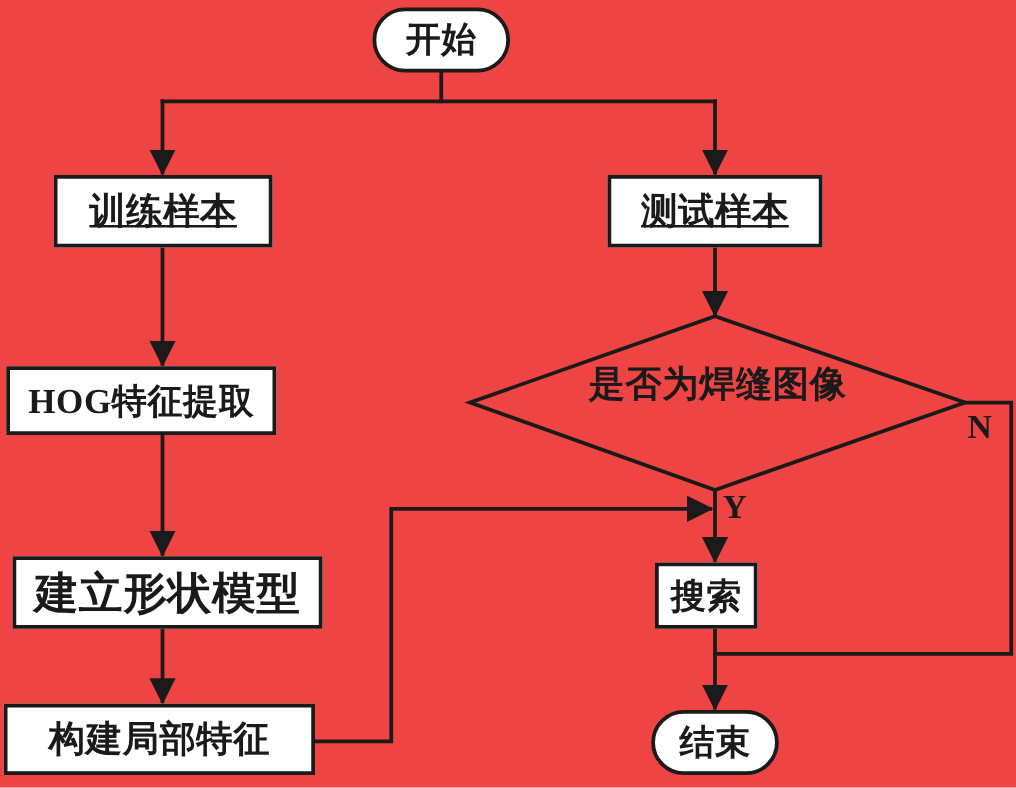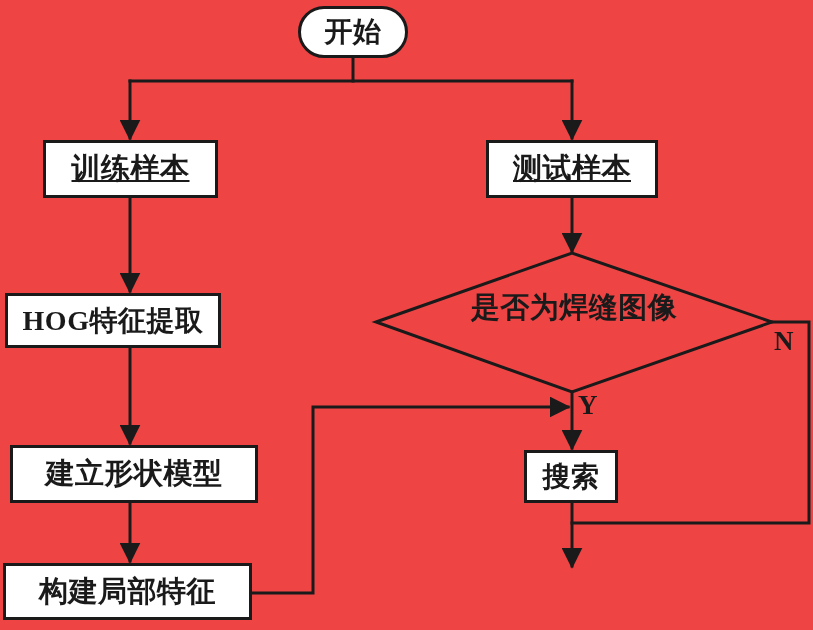--- a/index.html
+++ b/index.html
@@ -118,33 +118,36 @@
 
   <div class="node node-rect" style="left:486px; top:140px; width:172px; height:58px;">
     <span class="node-label" style="font-size:29px;text-decoration:underline;">测试样本</span>
   </div>
 
   <div class="node node-rect" style="left:5px; top:293px; width:216px; height:55px;">
     <span class="node-label" style="font-size:28px;">HOG特征提取</span>
   </div>
 
   <div class="node node-rect" style="left:10px; top:445px; width:248px; height:58px;">
-    <span class="node-label" style="font-size:29px;">建立形状模型</span>
+    <span class="node-label" style="font-size:35px;">建立形状模型</span>
   </div>
 
   <div class="node node-rect" style="left:3px; top:563px; width:249px; height:57px;">
     <span class="node-label" style="font-size:29px;">构建局部特征</span>
   </div>
 
   <div class="node-diamond-label" style="left:376px; top:284px; width:396px; height:48px;">
     <span class="node-label" style="font-size:29px;">是否为焊缝图像</span>
   </div>
 
-  <div class="node node-rect" style="left:524px; top:450px; width:94px; height:53px;">
+  <div class="node node-rect" style="left:524px; top:450px; width:82px; height:53px;">
     <span class="node-label" style="font-size:28px;">搜索</span>
   </div>
 
+  <div class="node node-terminator" style="left:521px; top:568px; width:102px; height:52px;">
+    <span class="node-label" style="font-size:28px;">结束</span>
+  </div>
 
   <div class="edge-label" style="left:578px; top:392px;">Y</div>
 
   <div class="edge-label" style="left:774px; top:328px;">N</div>
 
 </div>
 
 </body></html>

